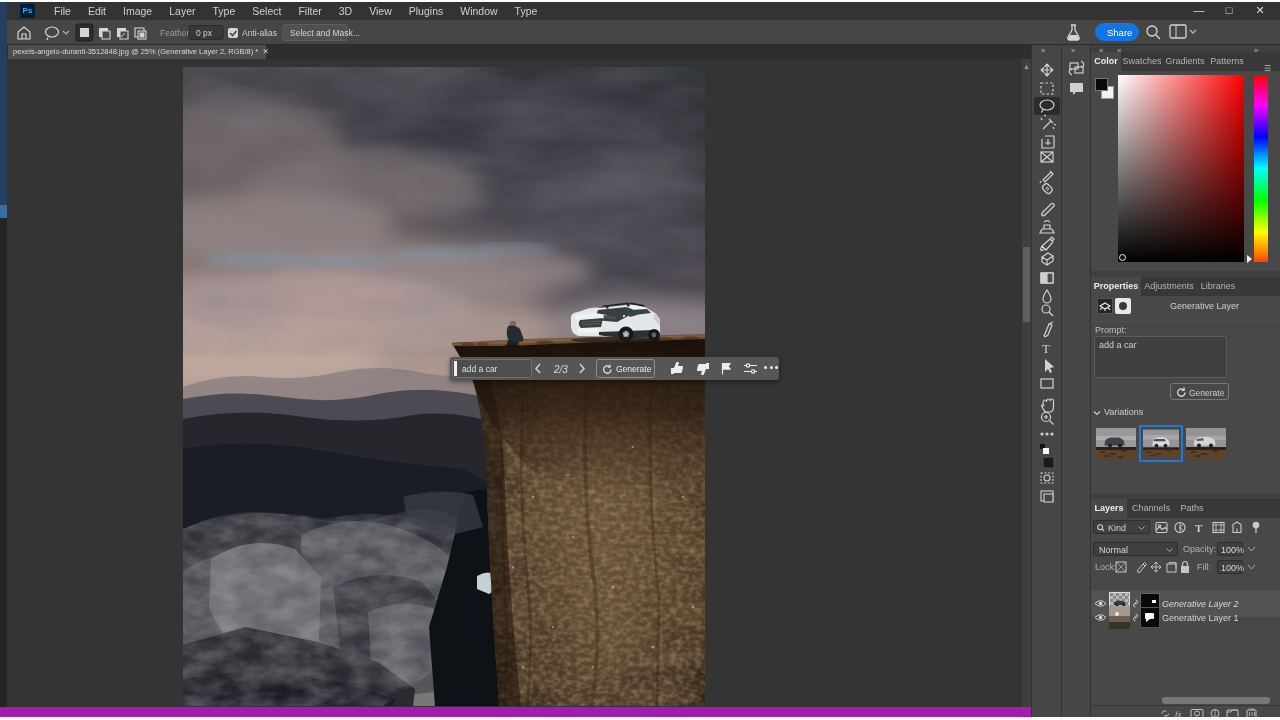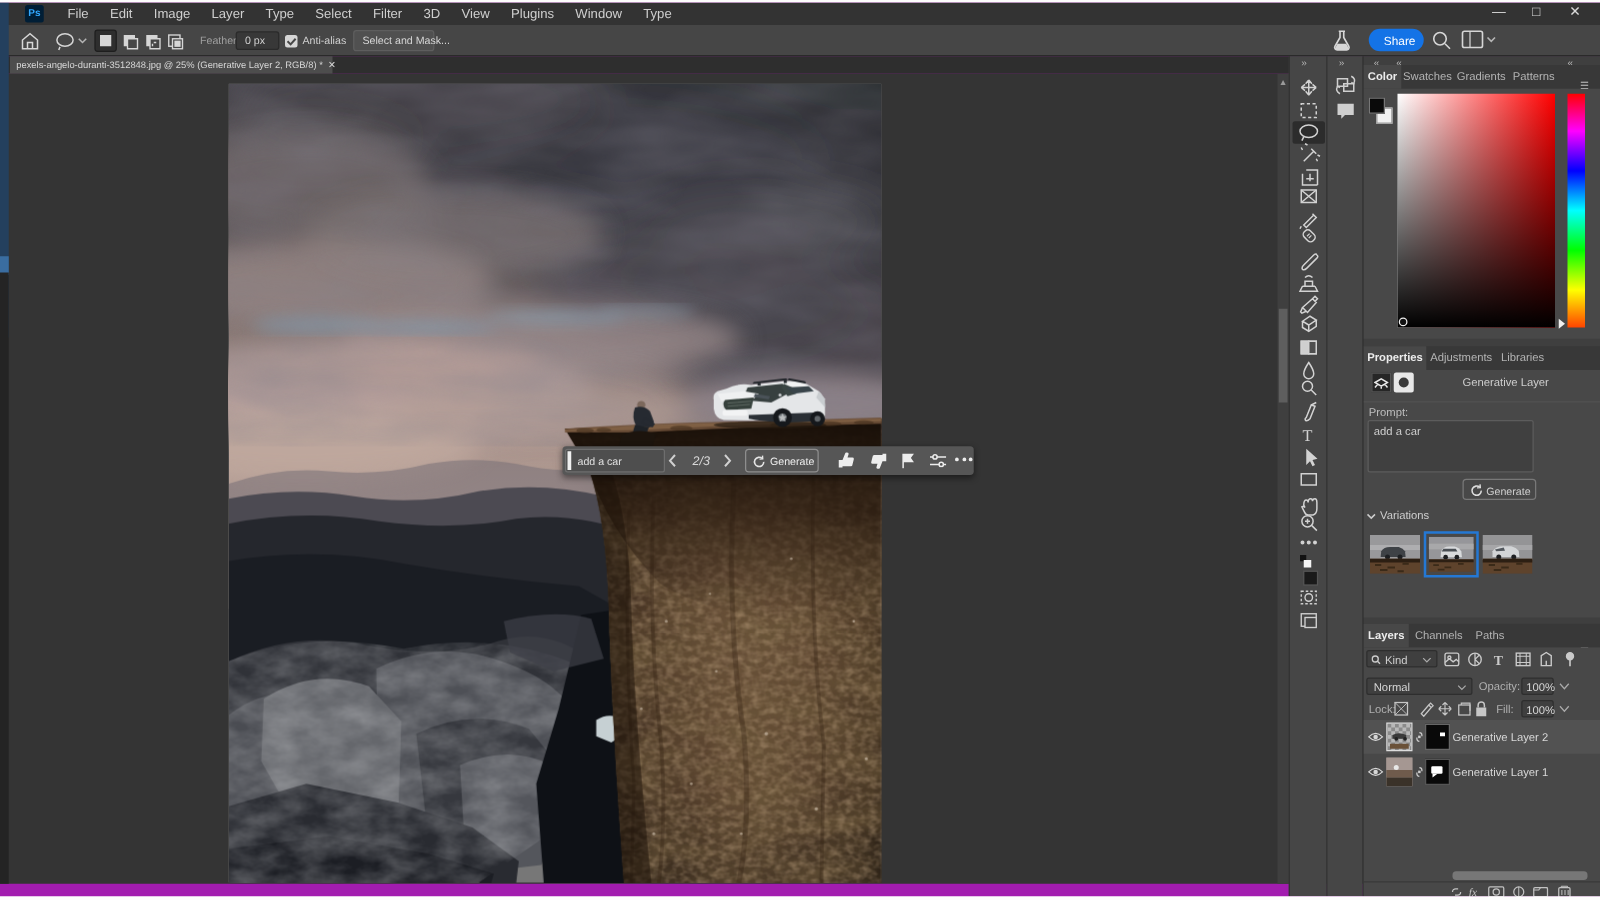--- a/index.html
+++ b/index.html
@@ -545,21 +545,21 @@
             </g>
         </svg>
         <span style="position:absolute;left:106px;top:44px;font-size:9px;color:#b0b0b0;">Fill:</span>
         <div class="lbox" style="left:126px;top:42px;width:26px;height:14px;">
             <span style="position:absolute;left:3px;top:2px;font-size:9px;color:#d6d6d6;">100%</span>
           </div>
         <svg width="9" height="7" viewBox="0 0 9 7" style="position:absolute;left:156px;top:46px;">
             <path d="M1,1 l3.5,4 3.5,-4" stroke="#aaa" fill="none"></path>
           </svg>
 
-        <div class="lrow" style="top:58px;height:27px;background:#525252;">
+        <div class="lrow" style="top:72px;height:27px;background:#525252;font-style:italic;">
           <svg class="eye" width="13" height="9" viewBox="0 0 13 9">
               <path d="M1,4.5 Q6.5,-1 12,4.5 Q6.5,10 1,4.5 Z" fill="none" stroke="#d6d6d6"></path>
               <circle cx="6.5" cy="4.5" r="1.8" fill="#d6d6d6"></circle>
             </svg>
           <div style="position:absolute;left:18px;top:2px;width:21px;height:23px;border:1px solid #ddd;background:repeating-conic-gradient(#b8b8b8 0% 25%, #8a8a8a 0% 50%) 0 0/6px 6px;">
             <svg width="19" height="21" viewBox="0 0 19 21">
                 <path d="M4,9 q5,-3 11,0 l0,3 -11,0 Z" fill="#3a3a3a"></path>
                 <circle cx="7" cy="12" r="1.5" fill="#222"></circle>
                 <circle cx="14" cy="12" r="1.5" fill="#222"></circle>
                 <path d="M2,16 l15,0 0,4 -15,0Z" fill="#6a5138"></path>

